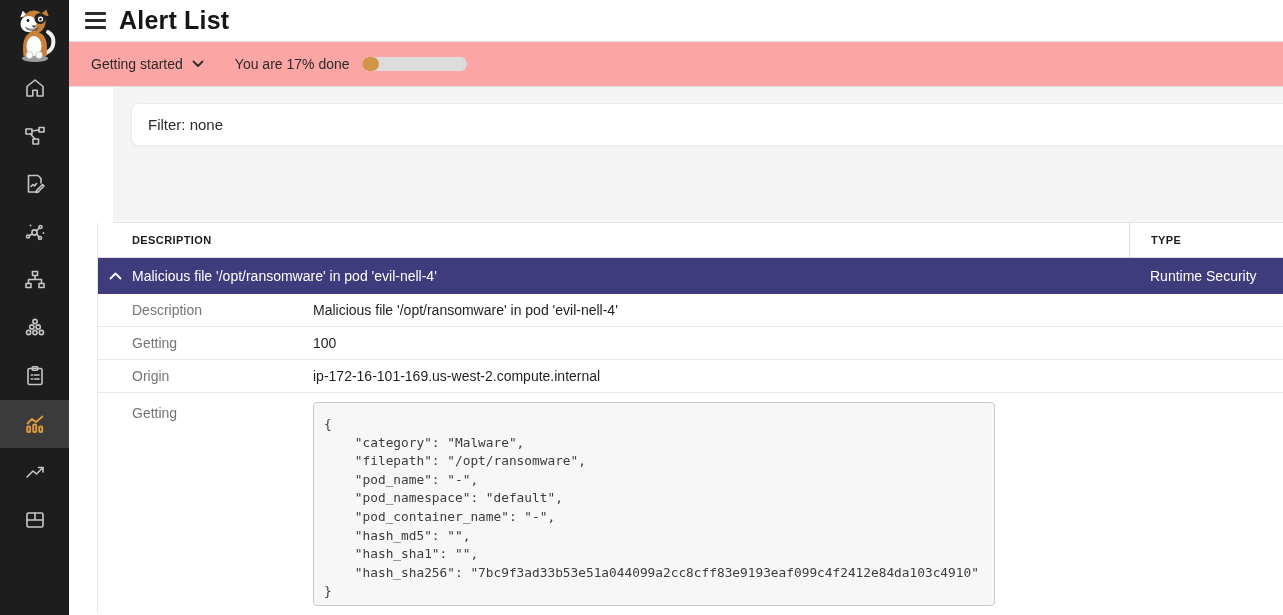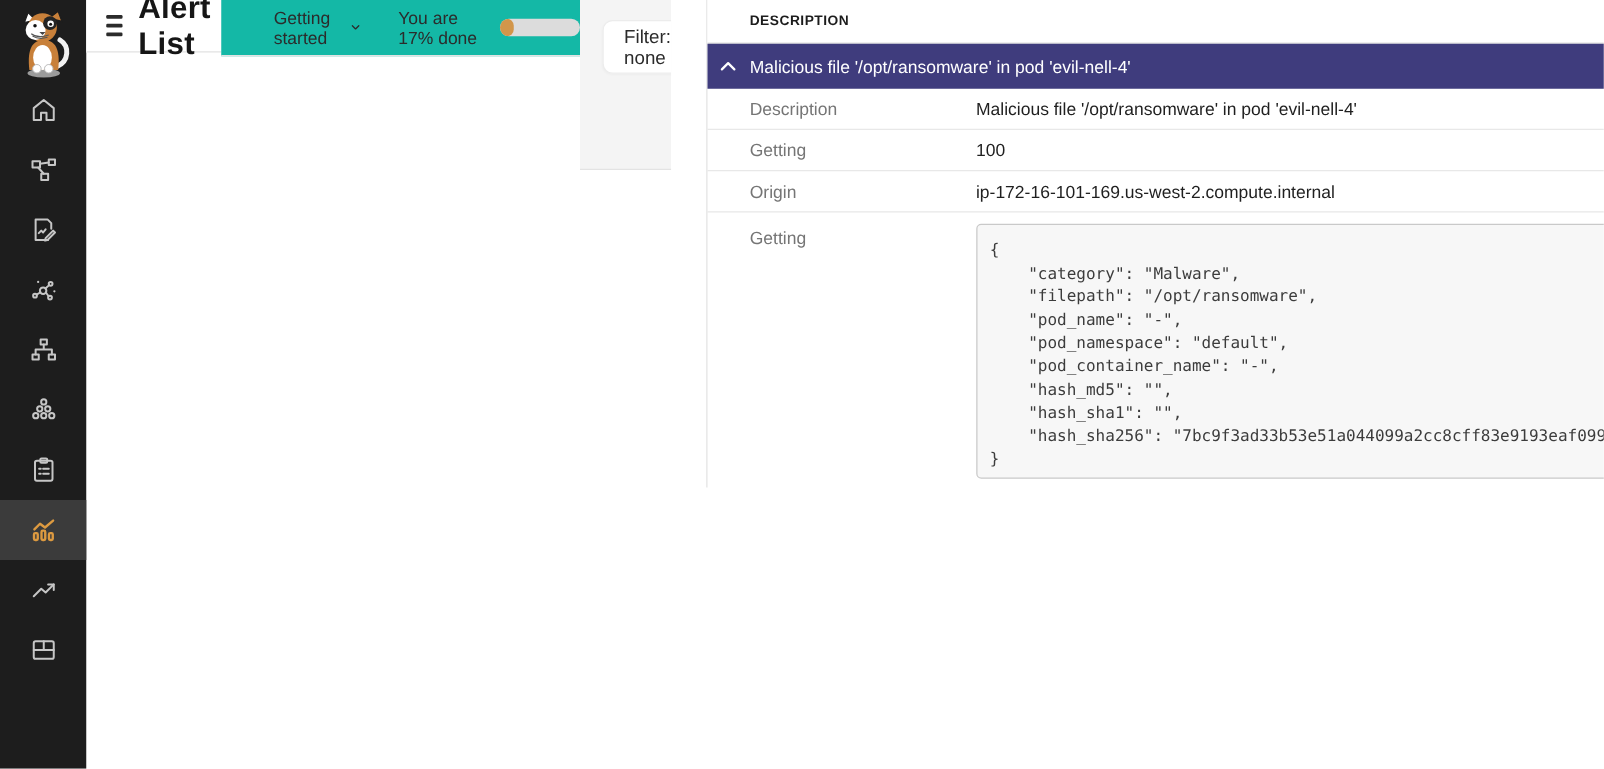--- a/index.html
+++ b/index.html
@@ -10,38 +10,38 @@
 
   
   .sidebar { width:69px; height:615px; background:#1d1d1d; flex:0 0 69px; display:flex; flex-direction:column; }
   .logo-wrap { height:64px; display:flex; justify-content:center; padding-top:7px; }
   .nav-item { height:48px; display:flex; align-items:center; justify-content:center; cursor:pointer; }
   .nav-item.active { background:#3b3b3b; }
   .nav-item svg { stroke:#c6c6c6; fill:none; stroke-width:1.6; stroke-linecap:round; stroke-linejoin:round; }
   .nav-item.active svg { stroke:#dd9a40; stroke-width:1.9; }
 
   
-  .main { flex:1; display:flex; flex-direction:row; min-width:0; }
+  .main { flex:1; display:flex; flex-direction:column; min-width:0; }
 
   .app-header { height:42px; background:#fff; border-bottom:1px solid #e2e2e2;
                 display:flex; align-items:center; padding:0 0 8px 16px; }
   .hamburger { width:21px; height:17px; display:flex; flex-direction:column; justify-content:space-between; cursor:pointer; margin-top:8px; }
   .hamburger span { display:block; height:2.6px; background:#2b2b2b; border-radius:1px; }
   .page-title { font-size:25px; font-weight:700; color:#161616; letter-spacing:0.2px; margin-left:13px; margin-top:8px; }
 
-  .onboarding-bar { height:45px; background:#14b8a6; border-bottom:1px solid #e2e2e2;
-                    display:flex; align-items:center; padding-left:42px;justify-content:center; }
+  .onboarding-bar { height:45px; background:#fca5a5; border-bottom:1px solid #e2e2e2;
+                    display:flex; align-items:center; padding-left:22px; }
   .dropdown { display:flex; align-items:center; cursor:pointer; }
   .dropdown-label { font-size:14px; color:#2b2b2b; }
   .chev-down { margin-left:9px; width:12px; height:8px; }
   .progress-text { font-size:14px; color:#2b2b2b; margin-left:31px; }
   .progress-track { margin-left:12px; width:105px; height:14px; background:#dcdcdc; border-radius:7px; overflow:hidden; }
   .progress-fill { height:14px; background:#d2964a; border-radius:7px; }
 
-  .filter-section { height:136px; background:#f4f4f4; border-bottom:1px solid #e3e3e3; padding:16px 0 0 18px; }
+  .filter-section { height:136px; background:#f4f4f4; border-bottom:1px solid #e3e3e3; padding:16px 0 0 18px;margin-left:44px; }
   .filter-box { height:43px; background:#fff; border:1px solid #ececec; border-right:none;
                 border-radius:8px 0 0 8px; box-shadow:0 1px 2px rgba(0,0,0,0.03);
                 display:flex; align-items:center; padding-left:16px; cursor:pointer; }
   .filter-text { font-size:15px; color:#2b2b2b; }
 
   
   .table-area { flex:1; background:#fff; }
   .alert-table { margin-left:28px; width:calc(100% - 18px); border-left:1px solid #e4e4e4; }
 
   .thead-row { height:35px; display:flex; align-items:center; border-bottom:1px solid #dedede; background:#fff; }

